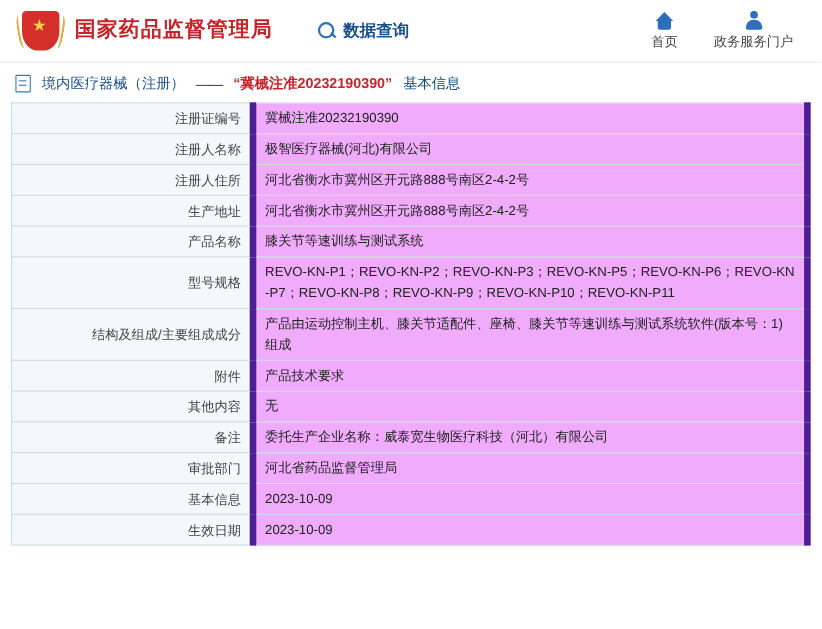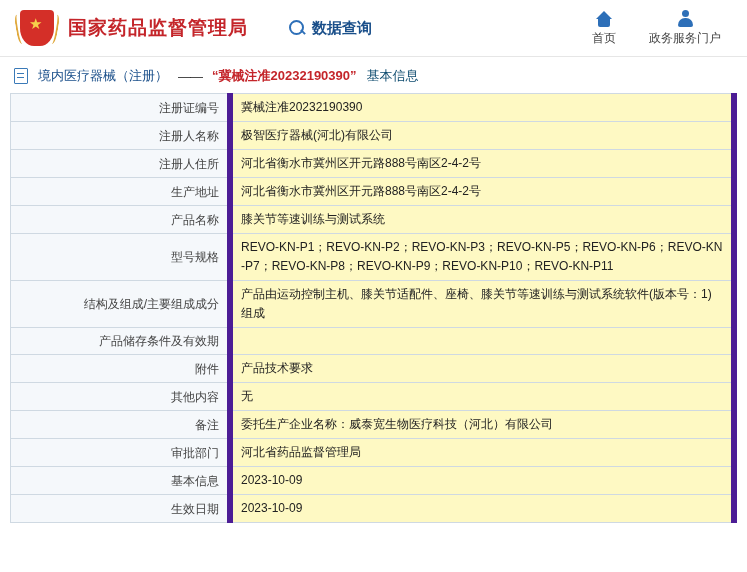--- a/index.html
+++ b/index.html
@@ -224,21 +224,21 @@
     vertical-align: middle;
   }
   td.lbl {
     width: 200px;
     text-align: right;
     background: #f5f8fb;
     color: #444;
     padding-right: 10px;
   }
   td.val {
-    background: #fef9c3;
+    background: #f0abfc;
     color: #222;
     word-break: break-all;
   }
   td.val.tall { line-height: 19px; }
 </style>
 </head>
 <body>
 
 <div class="header">
   <div class="brand">
@@ -309,24 +309,20 @@
         </tr>
         <tr>
           <td class="lbl">型号规格</td>
           <td class="val tall">REVO-KN-P1；REVO-KN-P2；REVO-KN-P3；REVO-KN-P5；REVO-KN-P6；REVO-KN-P7；REVO-KN-P8；REVO-KN-P9；REVO-KN-P10；REVO-KN-P11</td>
         </tr>
         <tr>
           <td class="lbl">结构及组成/主要组成成分</td>
           <td class="val tall">产品由运动控制主机、膝关节适配件、座椅、膝关节等速训练与测试系统软件(版本号：1)组成</td>
         </tr>
         <tr>
-          <td class="lbl">产品储存条件及有效期</td>
-          <td class="val tall"></td>
-        </tr>
-        <tr>
           <td class="lbl">附件</td>
           <td class="val tall">产品技术要求</td>
         </tr>
         <tr>
           <td class="lbl">其他内容</td>
           <td class="val tall">无</td>
         </tr>
         <tr>
           <td class="lbl">备注</td>
           <td class="val tall">委托生产企业名称：威泰宽生物医疗科技（河北）有限公司</td>

